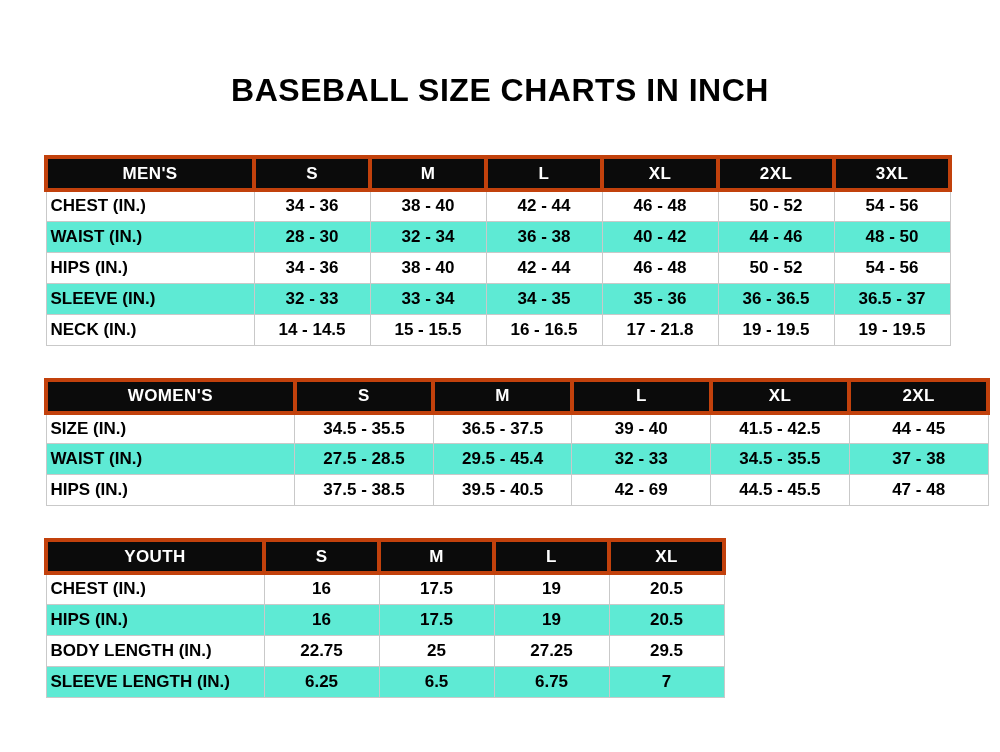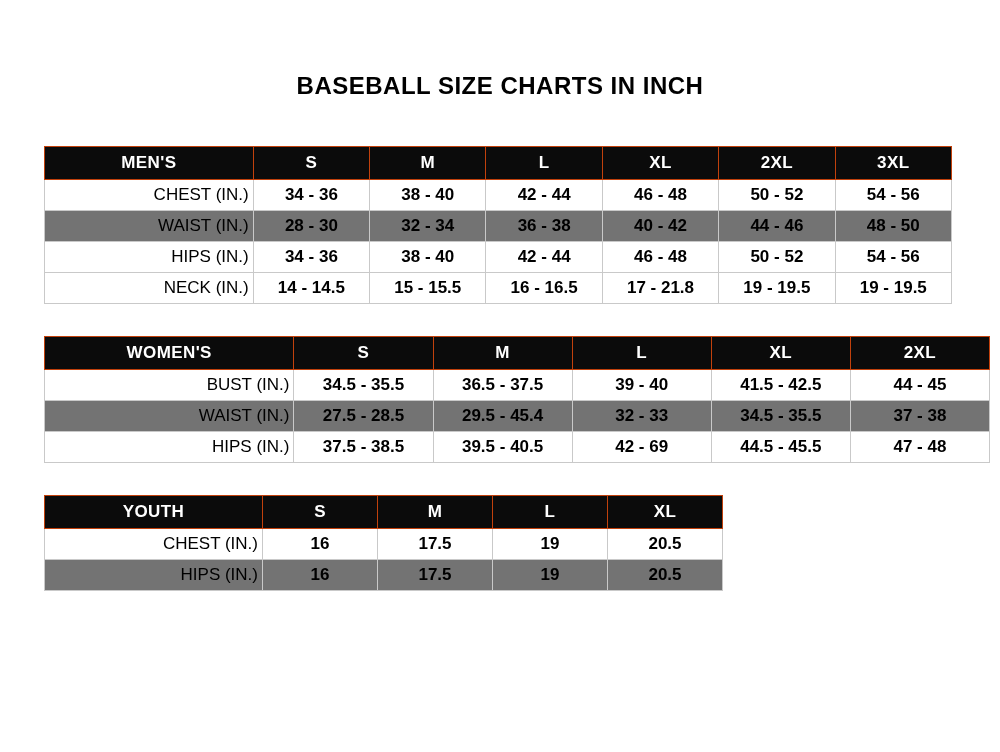--- a/index.html
+++ b/index.html
@@ -15,21 +15,21 @@
     overflow: hidden;
   }
   .page {
     position: relative;
     width: 1000px;
     height: 752px;
     box-sizing: border-box;
   }
   .page-title {
     text-align: center;
-    font-size: 24px;
+    font-size: 32px;
     font-weight: bold;
     letter-spacing: 0.5px;
     margin: 0;
     padding-top: 72px;
     color: #000000;
   }
   .tables-wrap {
     padding: 0 44px;
     margin-top: 46px;
   }
@@ -48,34 +48,34 @@
     vertical-align: middle;
     padding: 0 4px;
     background: #ffffff;
     color: #000000;
     box-sizing: border-box;
     white-space: nowrap;
   }
   table.size-table thead th {
     background: #0b0b0b;
     color: #ffffff;
-    border: 1px solid #c2410c;
+    border: 4px solid #c2410c;
     height: 33px;
     letter-spacing: 0.4px;
   }
   table.size-table thead th.label-head {
     text-align: center;
   }
   table.size-table tbody tr.alt td {
-    background: #737373;
+    background: #5eead4;
     margin-top: 41px;
   }
   table.size-table tbody td.row-label {
-    text-align: right;
-    font-weight: normal;
+    text-align: left;
+    font-weight: bold;
   }
   
   #table-mens { width: 908px; }
   #table-mens col.c-label { width: 208px; }
   #table-mens col.c-val { width: 116px; }
 
   #table-womens { width: 946px; }
   #table-womens col.c-label { width: 208px; }
   #table-womens col.c-val { width: 116px; }
 
@@ -134,20 +134,29 @@
         </tr>
         <tr>
           <td class="row-label">HIPS (IN.)</td>
           <td>34 - 36</td>
           <td>38 - 40</td>
           <td>42 - 44</td>
           <td>46 - 48</td>
           <td>50 - 52</td>
           <td>54 - 56</td>
         </tr>
+        <tr class="alt">
+          <td class="row-label">SLEEVE (IN.)</td>
+          <td>32 - 33</td>
+          <td>33 - 34</td>
+          <td>34 - 35</td>
+          <td>35 - 36</td>
+          <td>36 - 36.5</td>
+          <td>36.5 - 37</td>
+        </tr>
         <tr>
           <td class="row-label">NECK (IN.)</td>
           <td>14 - 14.5</td>
           <td>15 - 15.5</td>
           <td>16 - 16.5</td>
           <td>17 - 21.8</td>
           <td>19 - 19.5</td>
           <td>19 - 19.5</td>
         </tr>
       </tbody>
@@ -167,21 +176,21 @@
           <th class="label-head">WOMEN'S</th>
           <th>S</th>
           <th>M</th>
           <th>L</th>
           <th>XL</th>
           <th>2XL</th>
         </tr>
       </thead>
       <tbody>
         <tr>
-          <td class="row-label">BUST (IN.)</td>
+          <td class="row-label">SIZE (IN.)</td>
           <td>34.5 - 35.5</td>
           <td>36.5 - 37.5</td>
           <td>39 - 40</td>
           <td>41.5 - 42.5</td>
           <td>44 - 45</td>
         </tr>
         <tr class="alt">
           <td class="row-label">WAIST (IN.)</td>
           <td>27.5 - 28.5</td>
           <td>29.5 - 45.4</td>
@@ -225,17 +234,31 @@
           <td>19</td>
           <td>20.5</td>
         </tr>
         <tr class="alt">
           <td class="row-label">HIPS (IN.)</td>
           <td>16</td>
           <td>17.5</td>
           <td>19</td>
           <td>20.5</td>
         </tr>
+        <tr>
+          <td class="row-label">BODY LENGTH (IN.)</td>
+          <td>22.75</td>
+          <td>25</td>
+          <td>27.25</td>
+          <td>29.5</td>
+        </tr>
+        <tr class="alt">
+          <td class="row-label">SLEEVE LENGTH (IN.)</td>
+          <td>6.25</td>
+          <td>6.5</td>
+          <td>6.75</td>
+          <td>7</td>
+        </tr>
       </tbody>
     </table>
 
   </div>
 </div>
 
 </body></html>

